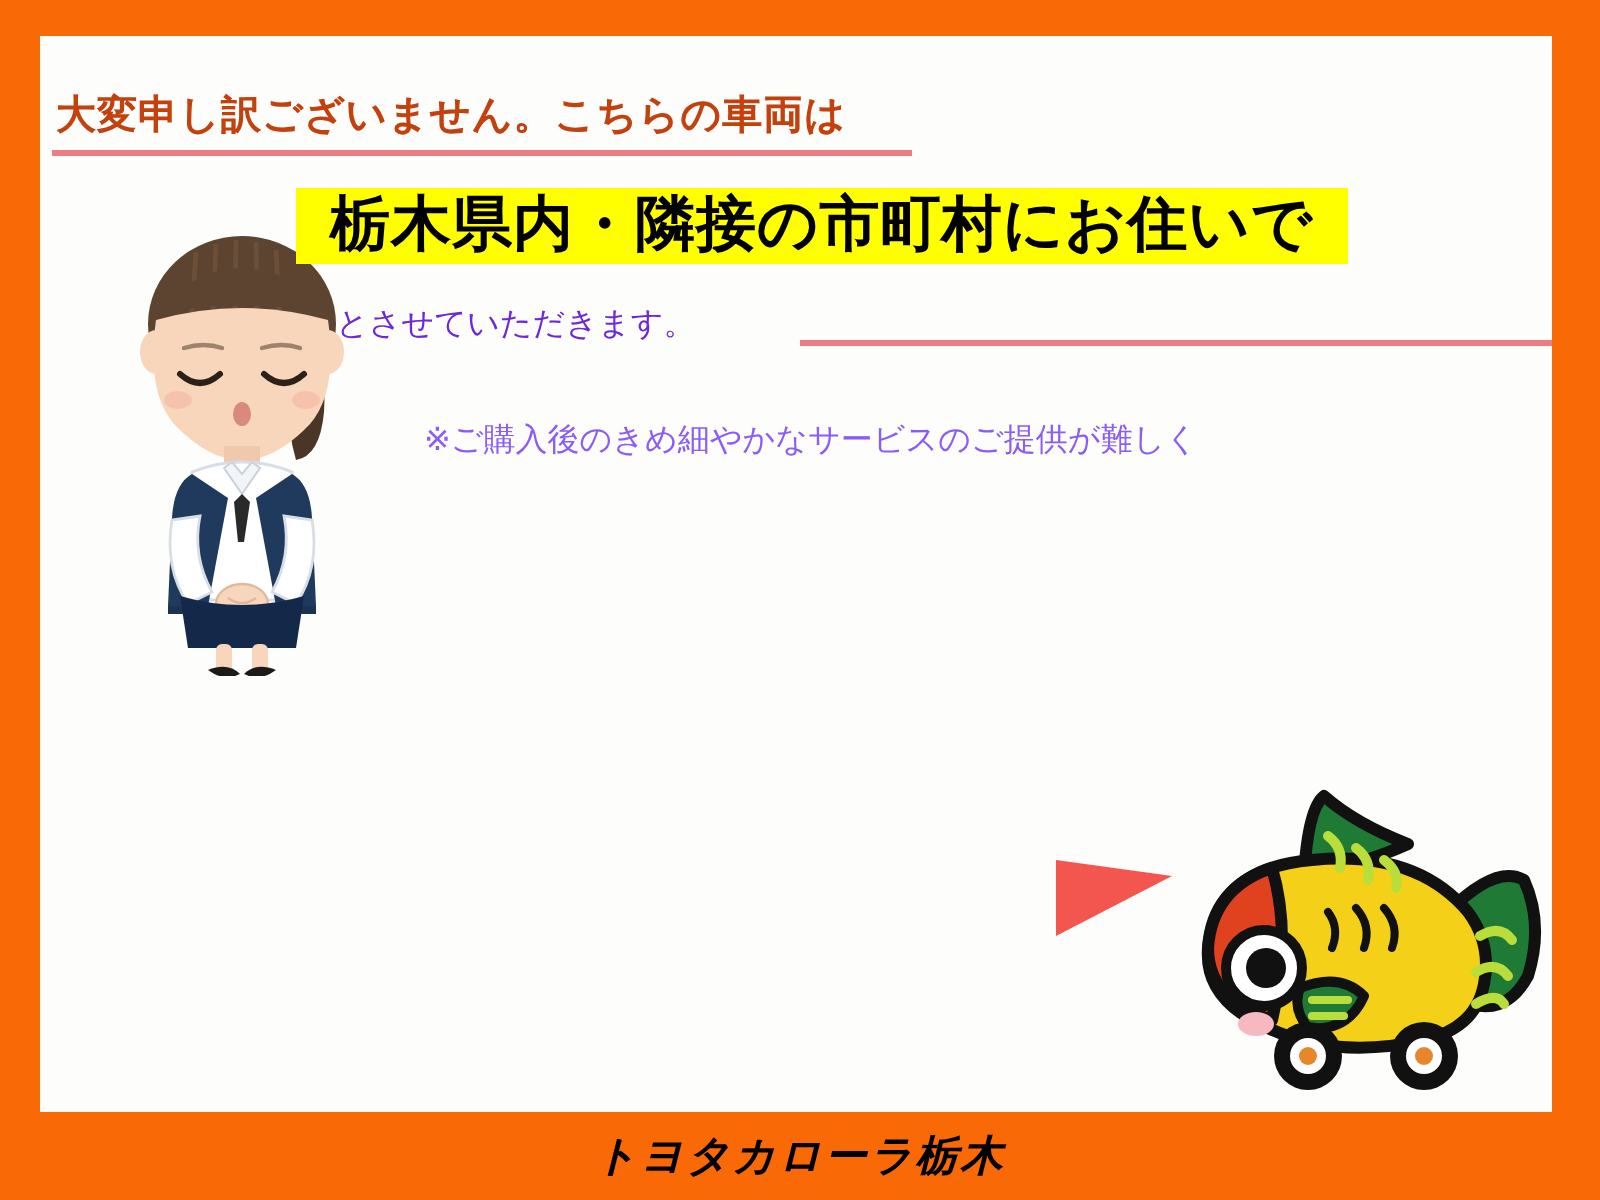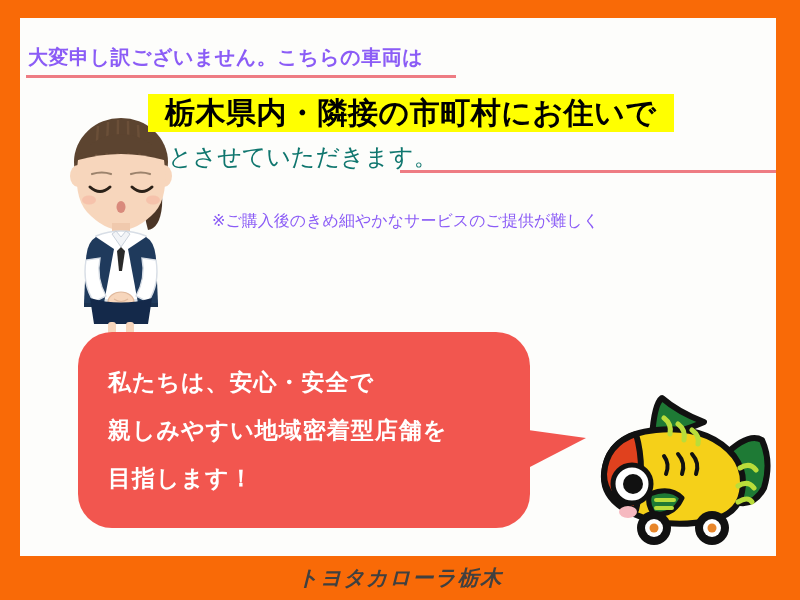--- a/index.html
+++ b/index.html
@@ -29,21 +29,21 @@
     background: #FDFDFB;
     box-sizing: border-box;
   }
   
   .top-heading {
     position: absolute;
     left: 8px;
     top: 26px;
     font-size: 20px;
     font-weight: bold;
-    color: #8b5cf6;
+    color: #c2410c;
     letter-spacing: 0.5px;
     white-space: nowrap;
   }
   .rule-top {
     position: absolute;
     left: 6px;
     top: 57px;
     width: 430px;
     height: 3px;
     background: #E8505B;
@@ -77,22 +77,22 @@
     color: #000000;
     font-size: 30px;
     font-weight: bold;
     line-height: 38px;
     padding: 0 17px;
     letter-spacing: 0.5px;
     white-space: nowrap;
   }
   .hl-tail {
     display: inline-block;
-    font-size: 24px;
-    color: #0f766e;
+    font-size: 16px;
+    color: #6d28d9;
     padding-left: 20px;
     padding-bottom: 3px;
     white-space: nowrap;
   }
   
   .notes {
     position: absolute;
     left: 192px;
     top: 188px;
     font-size: 16px;
@@ -157,21 +157,21 @@
     position: absolute;
     left: 0;
     bottom: 0;
     width: 800px;
     height: 44px;
     display: flex;
     align-items: center;
     justify-content: center;
   }
   .brand-text {
-    color: #404040;
+    color: #000000;
     font-size: 21px;
     font-weight: bold;
     font-style: italic;
     letter-spacing: 1.5px;
   }
 </style>
 </head>
 <body>
 
 <div class="poster">
@@ -248,27 +248,20 @@
       </div>
       <div class="hl-row">
         <span class="hl-tail">とさせていただきます。</span>
       </div>
     </div>
 
     <div class="notes">
       <div class="note-line">※ご購入後のきめ細やかなサービスのご提供が難しく</div>
     </div>
 
-    <div class="bubble">
-      <div class="bubble-text">
-        <div>私たちは、安心・安全で</div>
-        <div>親しみやすい地域密着型店舗を</div>
-        <div>目指します！</div>
-      </div>
-    </div>
     <div class="bubble-tail"></div>
 
     <div class="fish">
       <svg viewBox="0 0 192 160" width="192" height="160" xmlns="http://www.w3.org/2000/svg">
         <g stroke="#111111" stroke-width="6" stroke-linejoin="round" stroke-linecap="round">
 
           <path d="M60 48 q2 -34 10 -40 q16 14 42 24 q-22 10 -52 16 z" fill="#1E7A35"></path>
 
           <path d="M132 66 q24 -24 38 -16 q10 22 2 48 q-12 22 -34 12 q-12 -18 -6 -44 z" fill="#1E7A35"></path>
 

